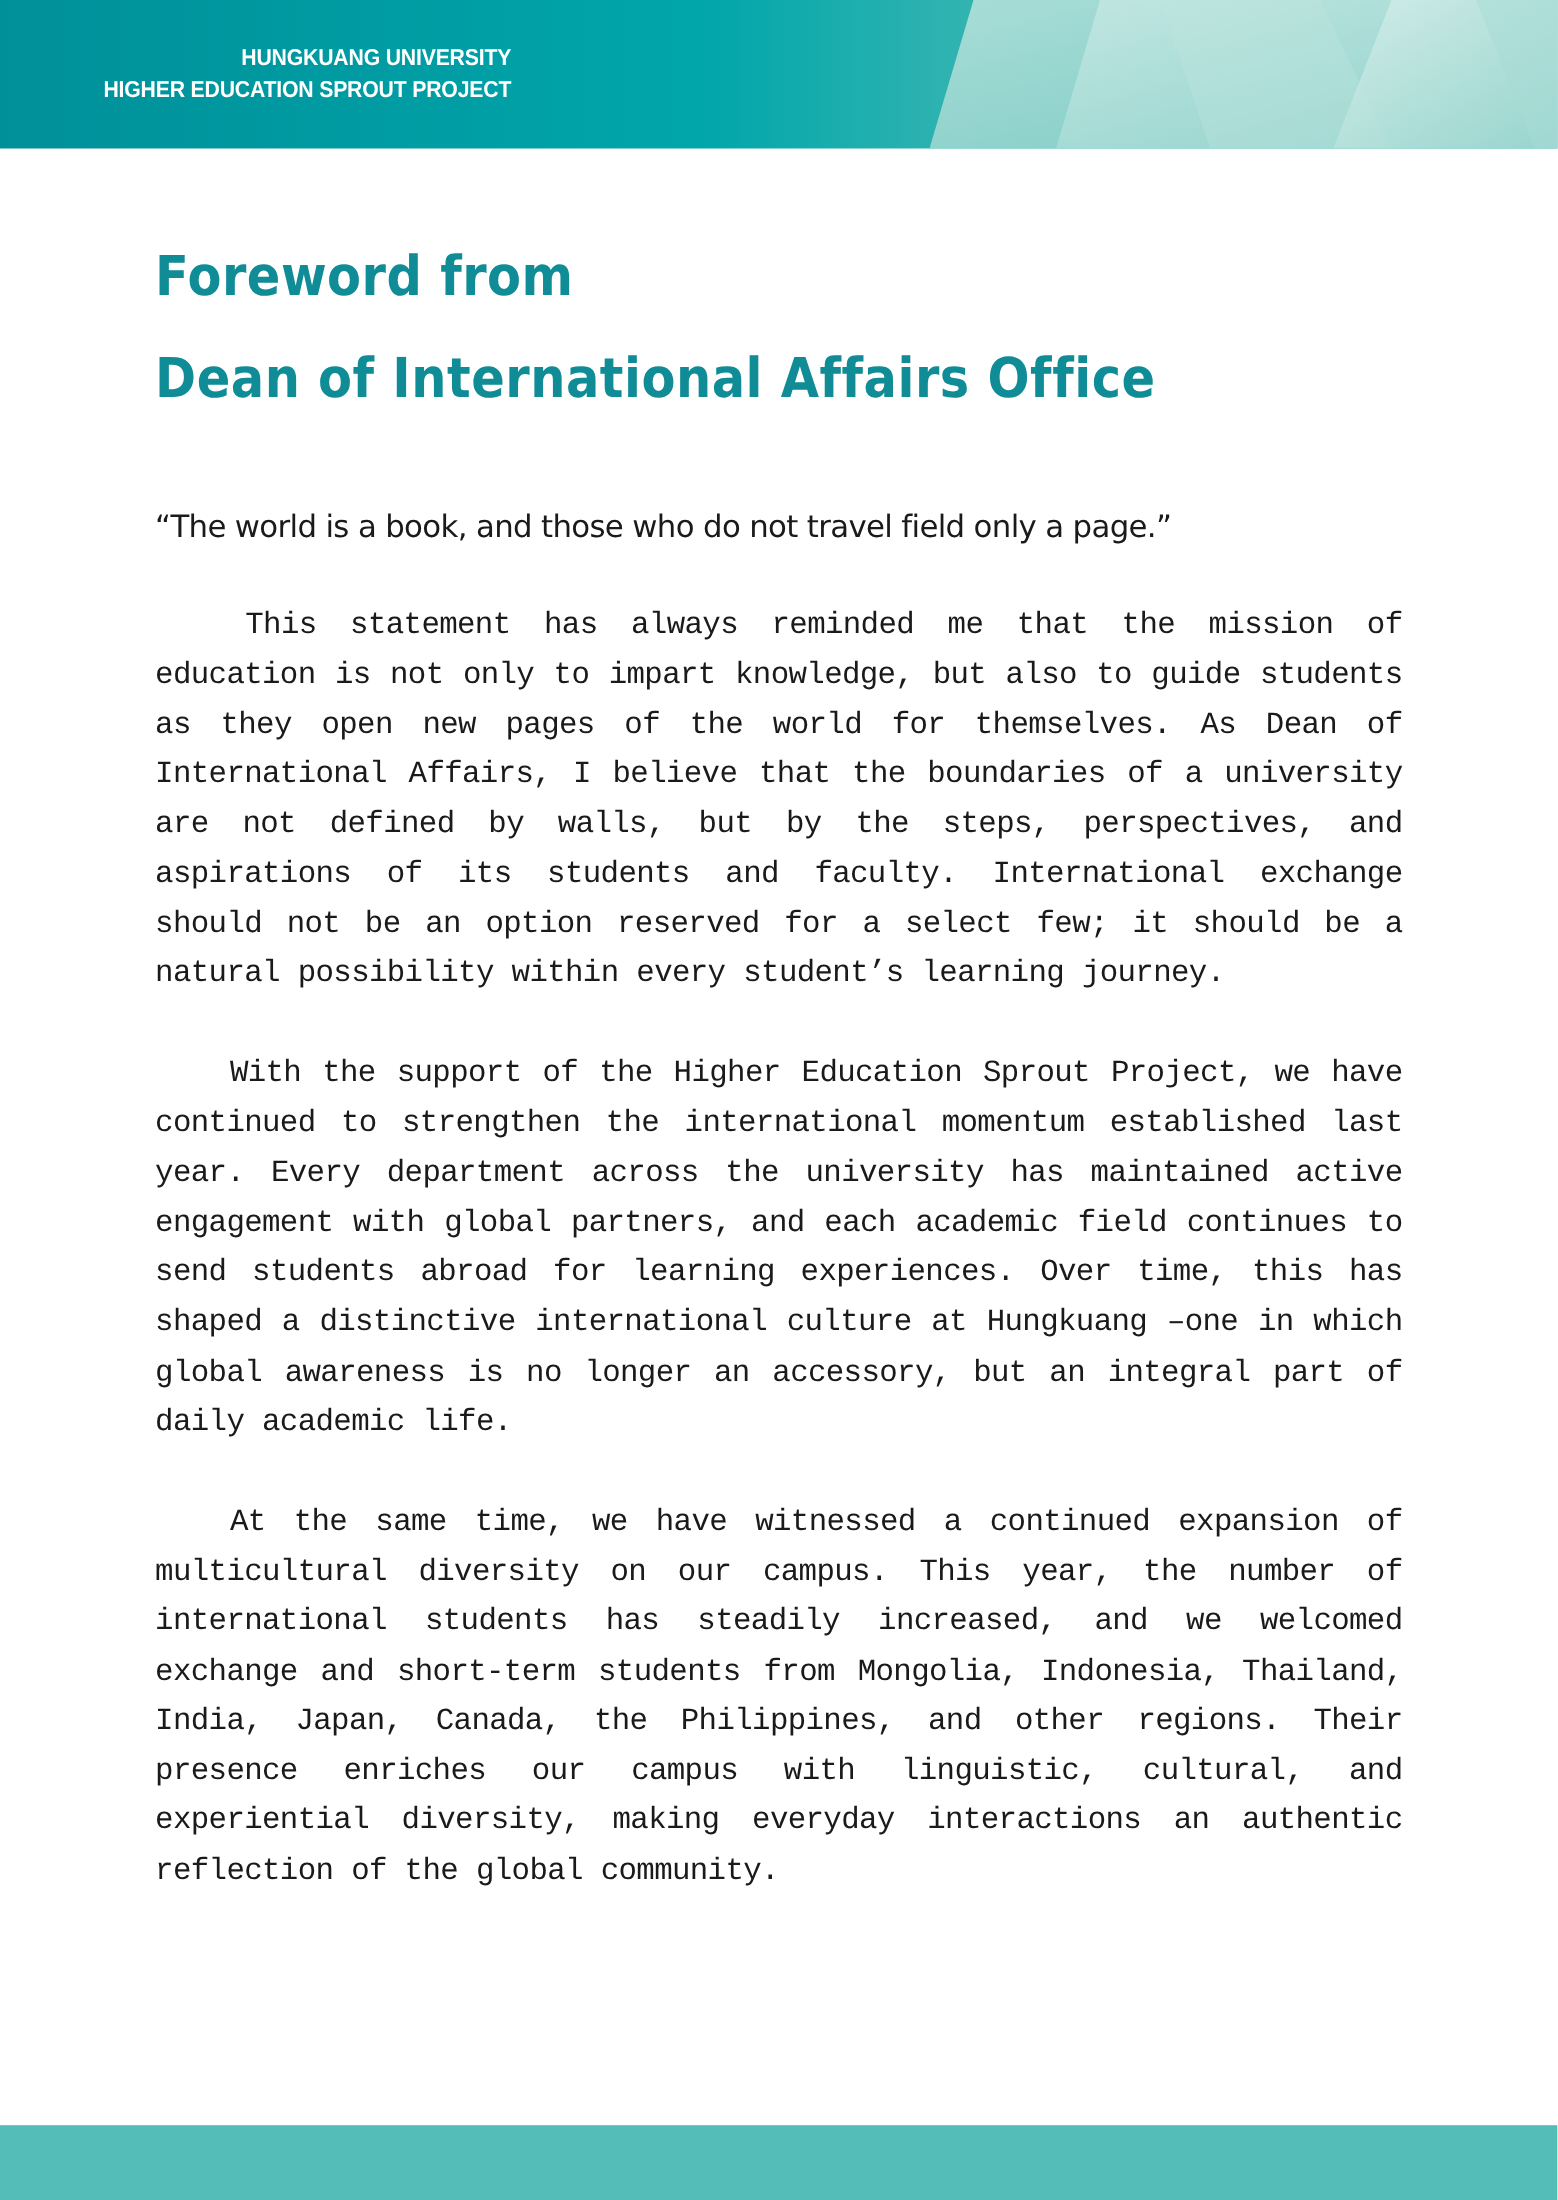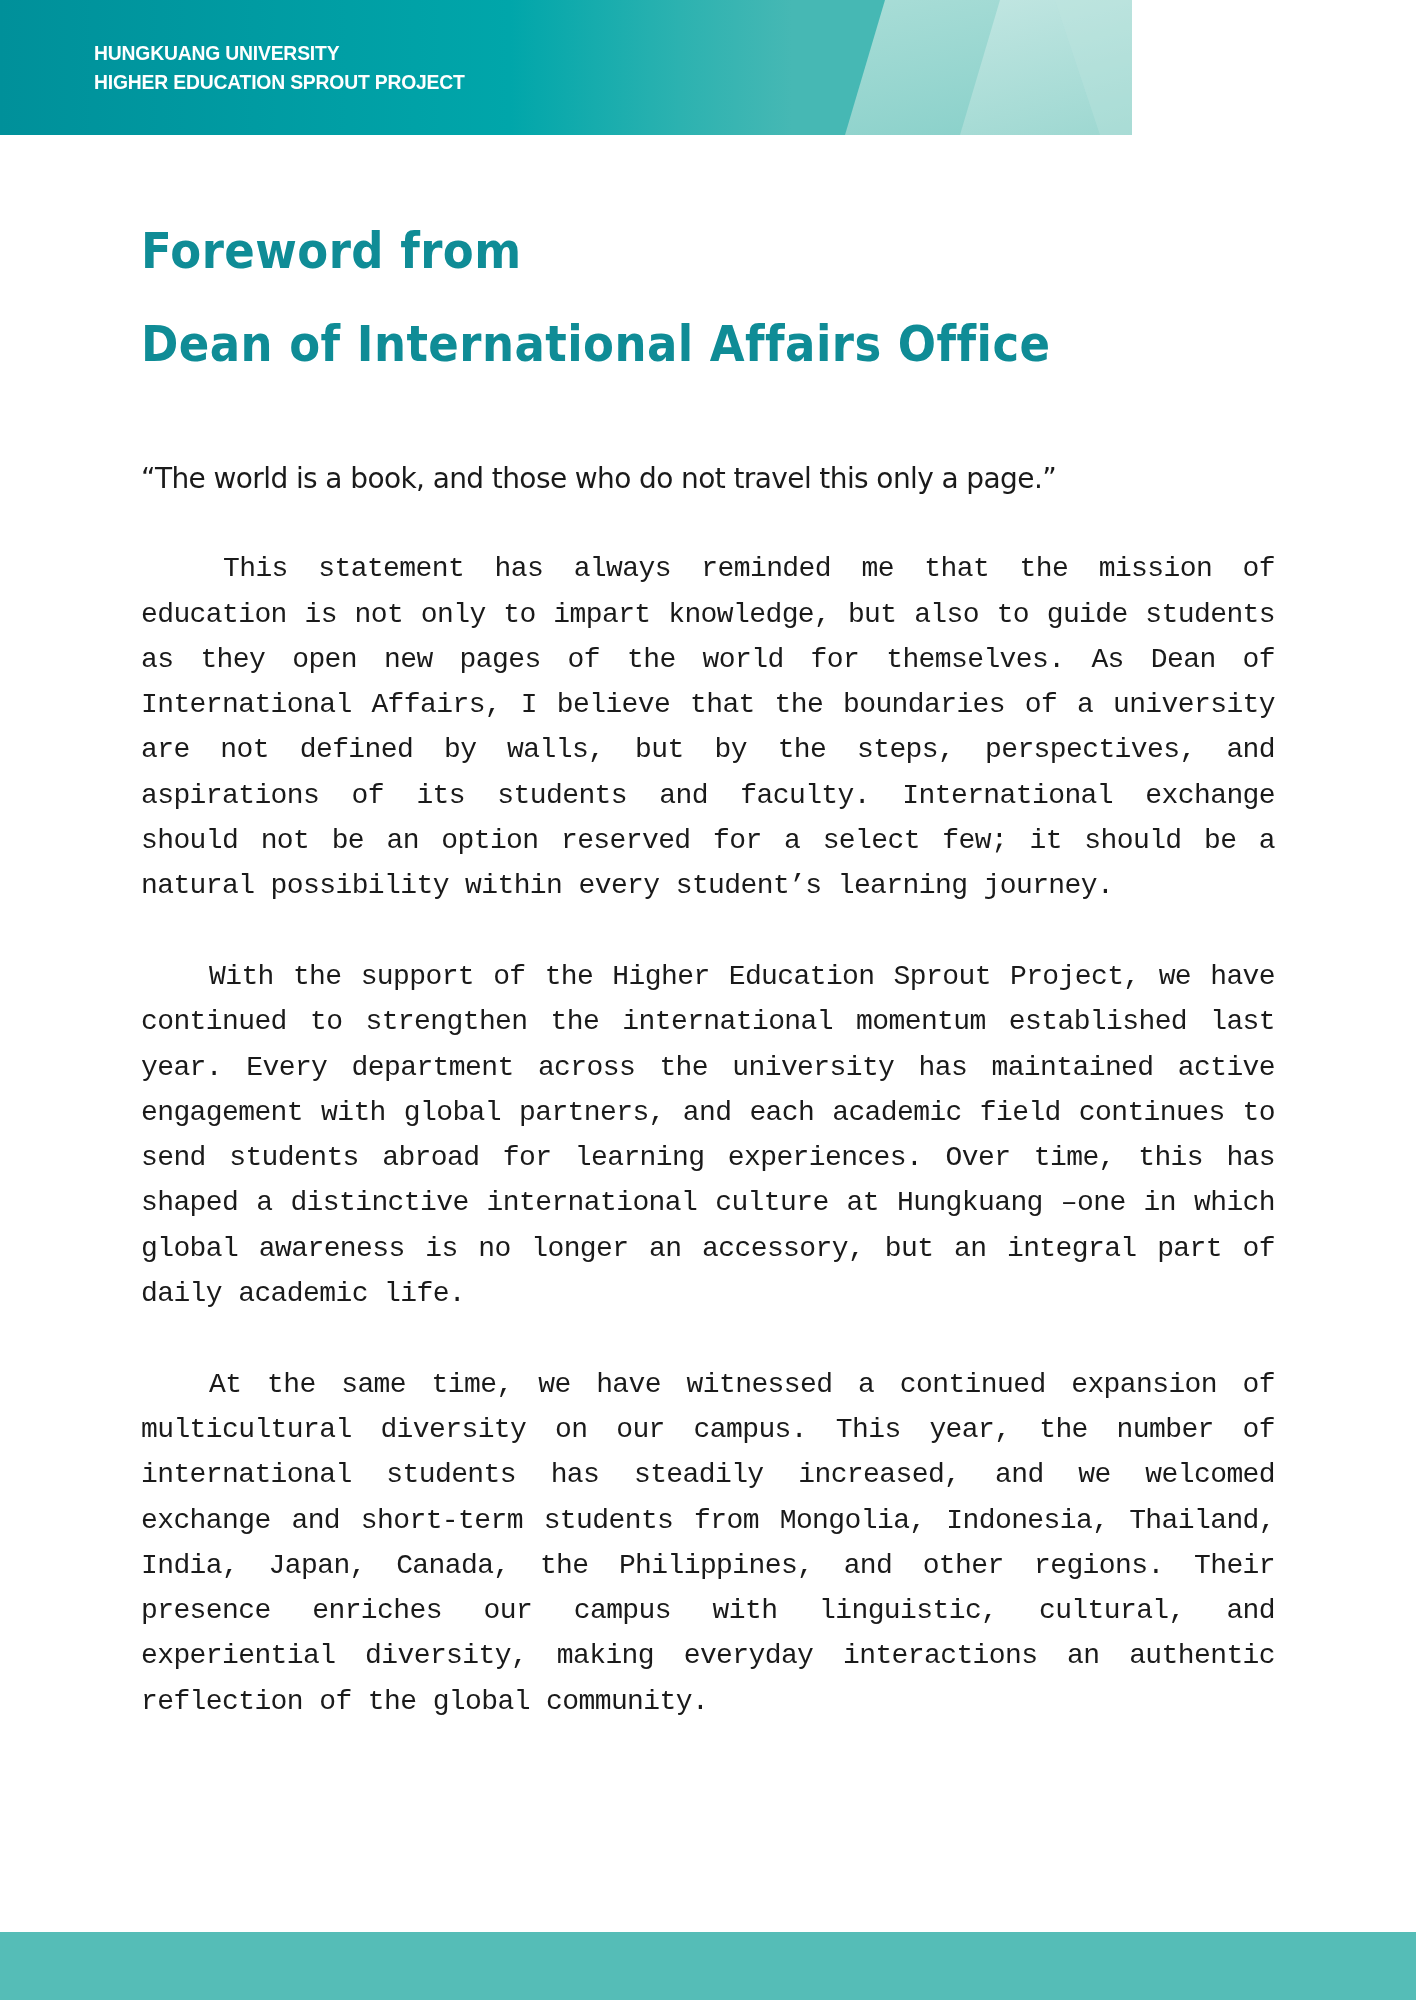--- a/index.html
+++ b/index.html
@@ -6,23 +6,24 @@
   body {
     width: 1416px;
     height: 2000px;
     position: relative;
     background: #ffffff;
     overflow: hidden;
     font-family: "DejaVu Sans", sans-serif;
   }
   .header {
     position: absolute; left: 0; top: 0;
-    width: 1132px; height: 135px;
+    width: 1416px; height: 135px;
     background: linear-gradient(90deg, #00909a 0%, #00a6aa 45%, #2cb2b0 60%, #46b8b4 70%);
     overflow: hidden;
+    text-align: right;
   }
   .header svg.deco { position: absolute; left: 0; top: 0; }
   .header-text {
     position: absolute; left: 94px; top: 38px;
     color: #ffffff;
     font-family: "Liberation Sans", sans-serif;
     font-weight: bold;
     font-size: 21px;
     line-height: 29px;
     letter-spacing: -0.2px;
@@ -91,19 +92,19 @@
     <div>HIGHER EDUCATION SPROUT PROJECT</div>
   </div>
 </div>
 
 <h1 class="title">
   <div>Foreword from</div>
   <div>Dean of International Affairs Office</div>
 </h1>
 
 <div class="body">
-  <p class="quote">“The world is a book, and those who do not travel this only a page.”</p>
+  <p class="quote">“The world is a book, and those who do not travel field only a page.”</p>
   <p class="para first">This statement has always reminded me that the mission of education is not only to impart knowledge, but also to guide students as they open new pages of the world for themselves. As Dean of International Affairs, I believe that the boundaries of a university are not defined by walls, but by the steps, perspectives, and aspirations of its students and faculty. International exchange should not be an option reserved for a select few; it should be a natural possibility within every student’s learning journey.</p>
   <p class="para">With the support of the Higher Education Sprout Project, we have continued to strengthen the international momentum established last year. Every department across the university has maintained active engagement with global partners, and each academic field continues to send students abroad for learning experiences. Over time, this has shaped a distinctive international culture at Hungkuang –one in which global awareness is no longer an accessory, but an integral part of daily academic life.</p>
   <p class="para">At the same time, we have witnessed a continued expansion of multicultural diversity on our campus. This year, the number of international students has steadily increased, and we welcomed exchange and short-term students from Mongolia, Indonesia, Thailand, India, Japan, Canada, the Philippines, and other regions. Their presence enriches our campus with linguistic, cultural, and experiential diversity, making everyday interactions an authentic reflection of the global community.</p>
 </div>
 
 <div class="footer"></div>
 
 </body></html>

